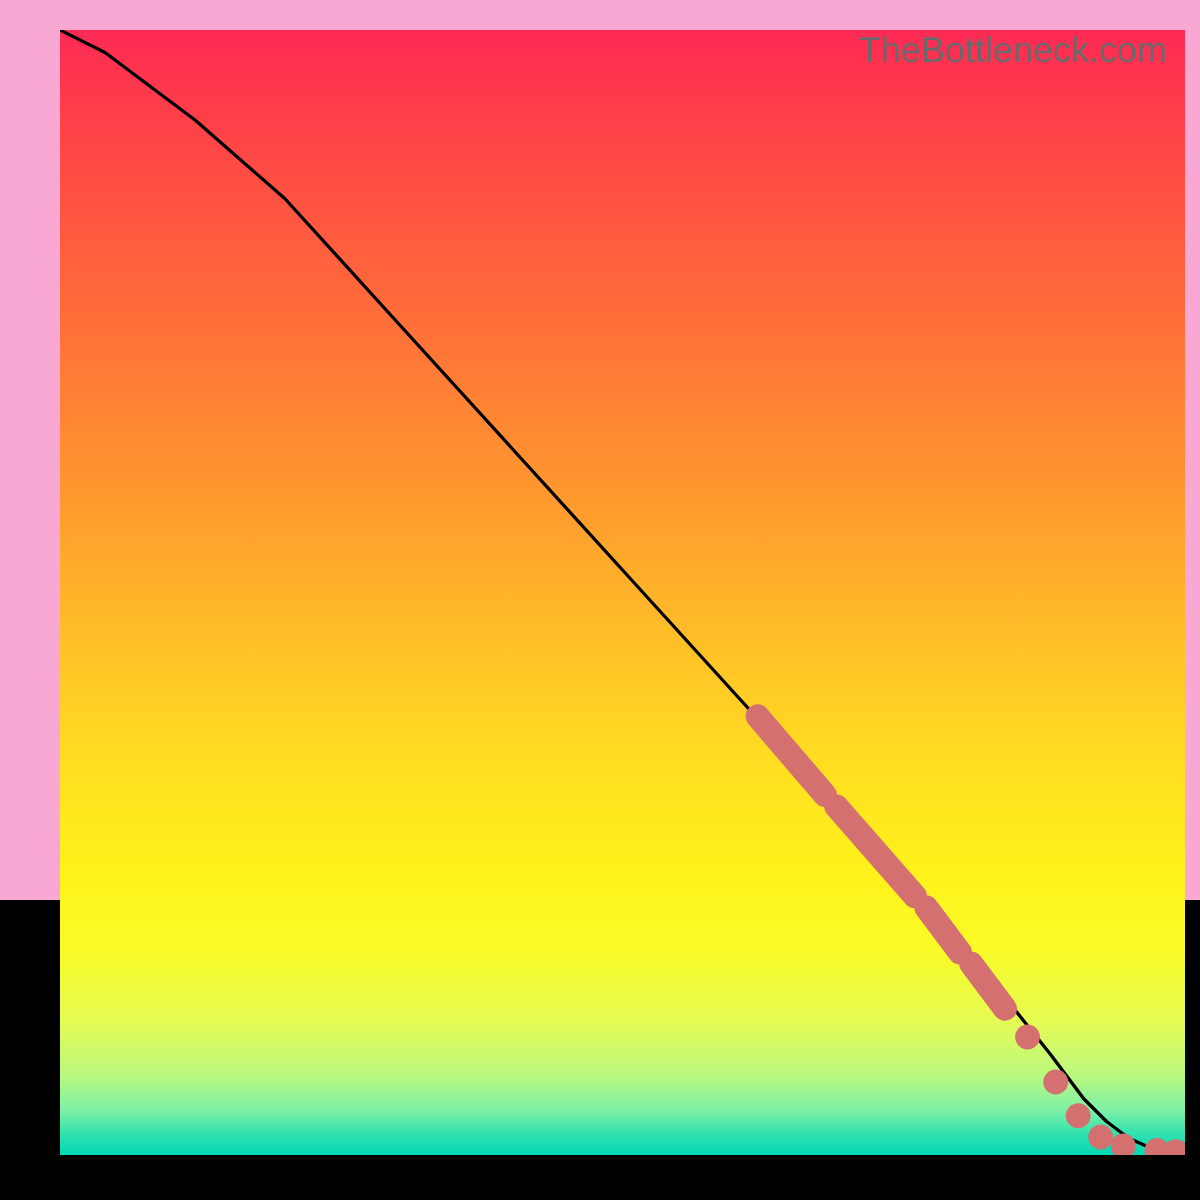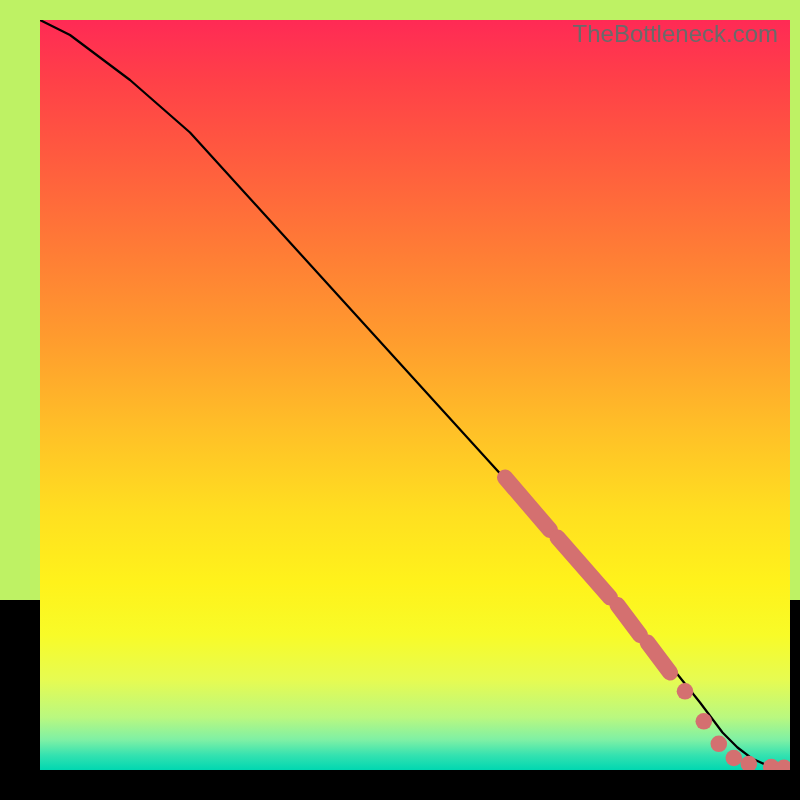--- a/index.html
+++ b/index.html
@@ -8,21 +8,21 @@
     width: 800px;
     height: 800px;
     background: #000;
     overflow: hidden;
     font-family: Arial, Helvetica, sans-serif;
   }
   .frame {
     position: relative;
     width: 800px;
     height: 600px;
-    background: #bef264;
+    background: #f9a8d4;
   }
   .plot-area {
     position: absolute;
     left: 40px;
     top: 20px;
     width: 750px;
     height: 750px;
     
     background: linear-gradient(
       to bottom,

